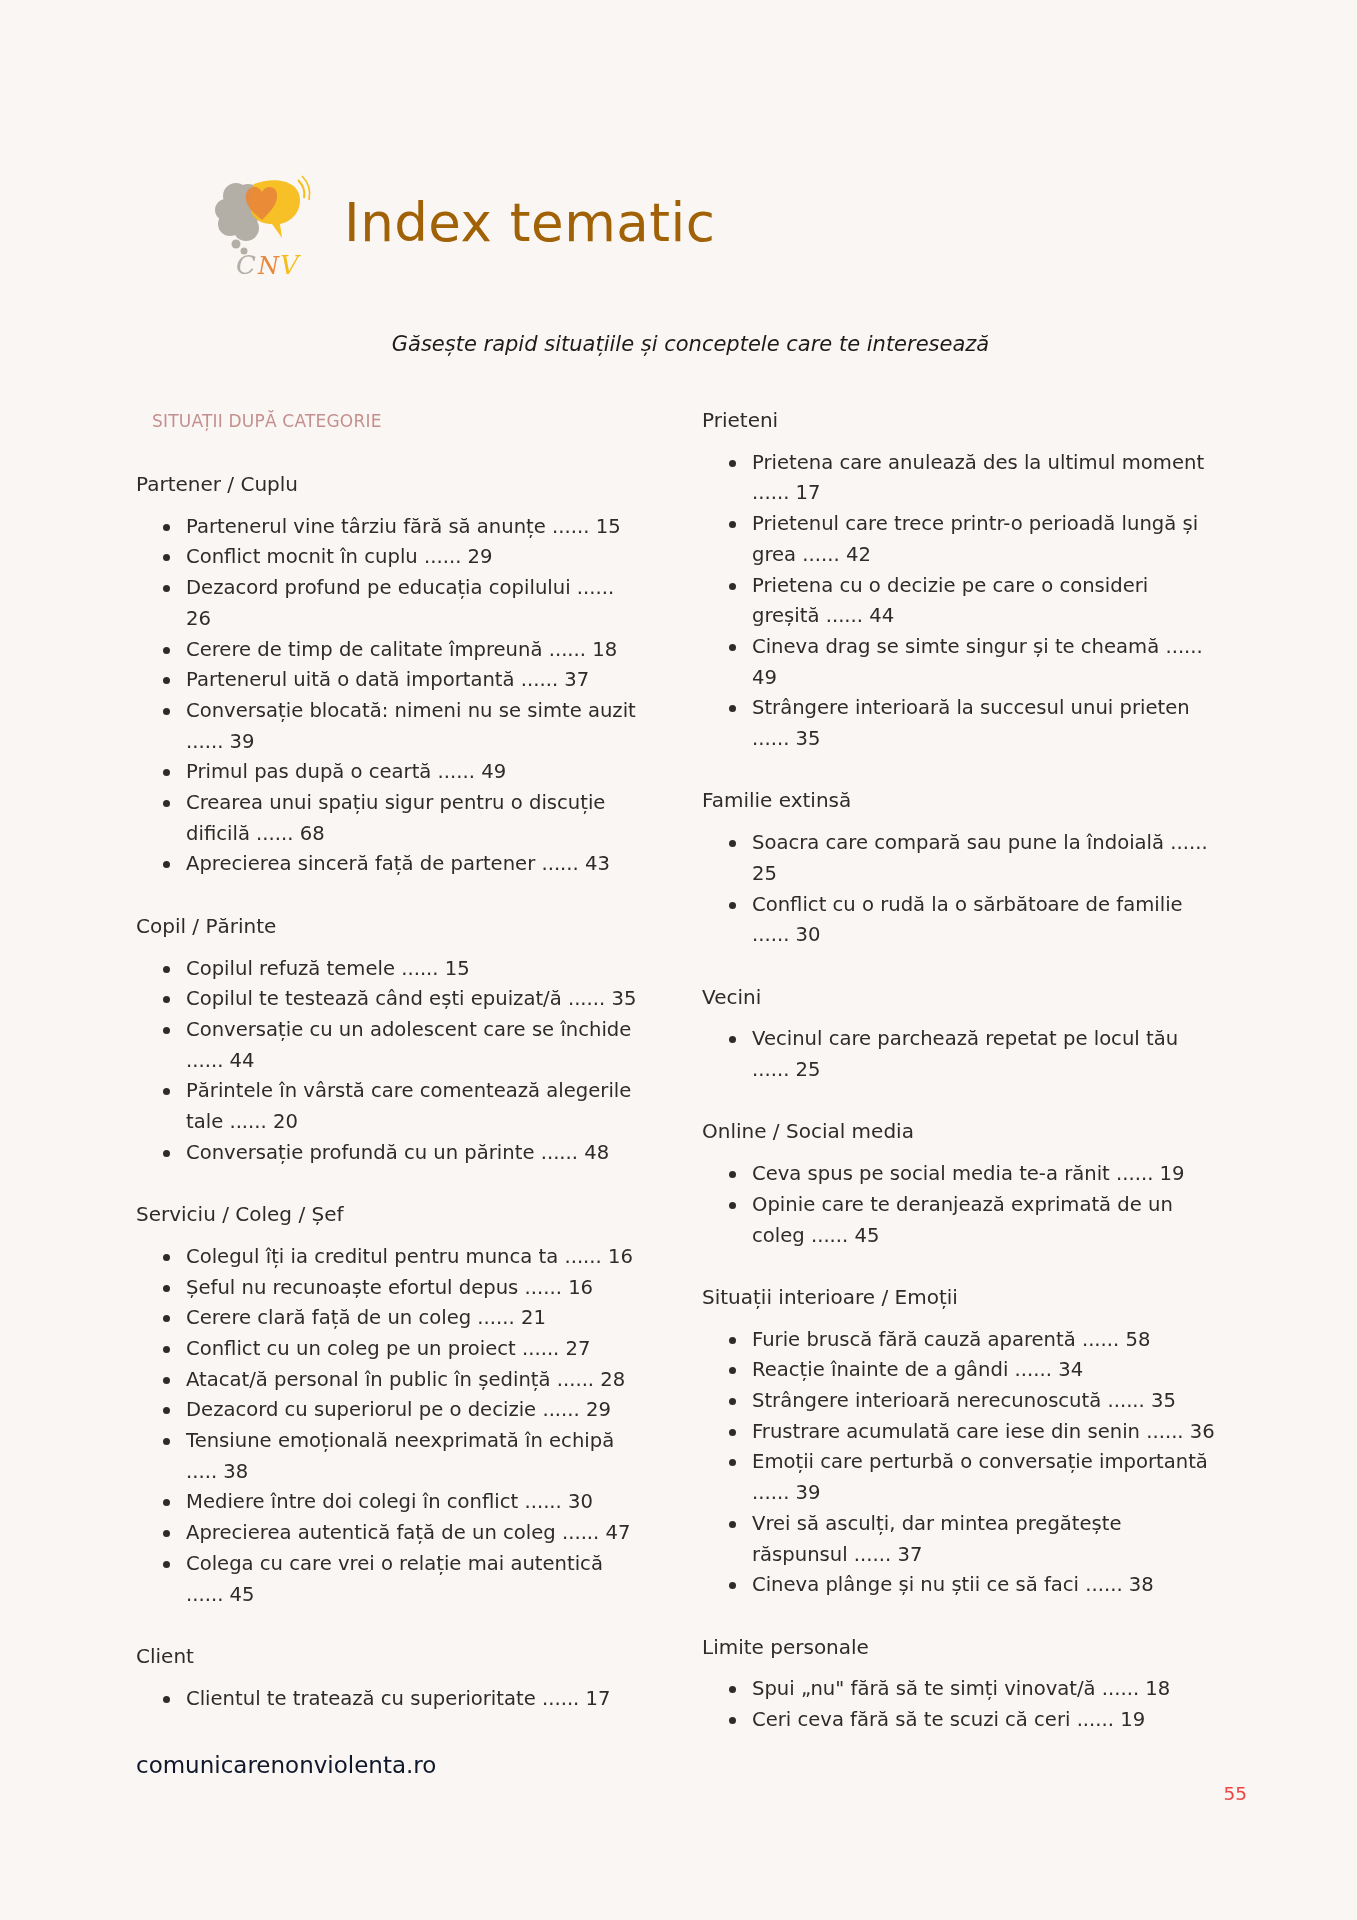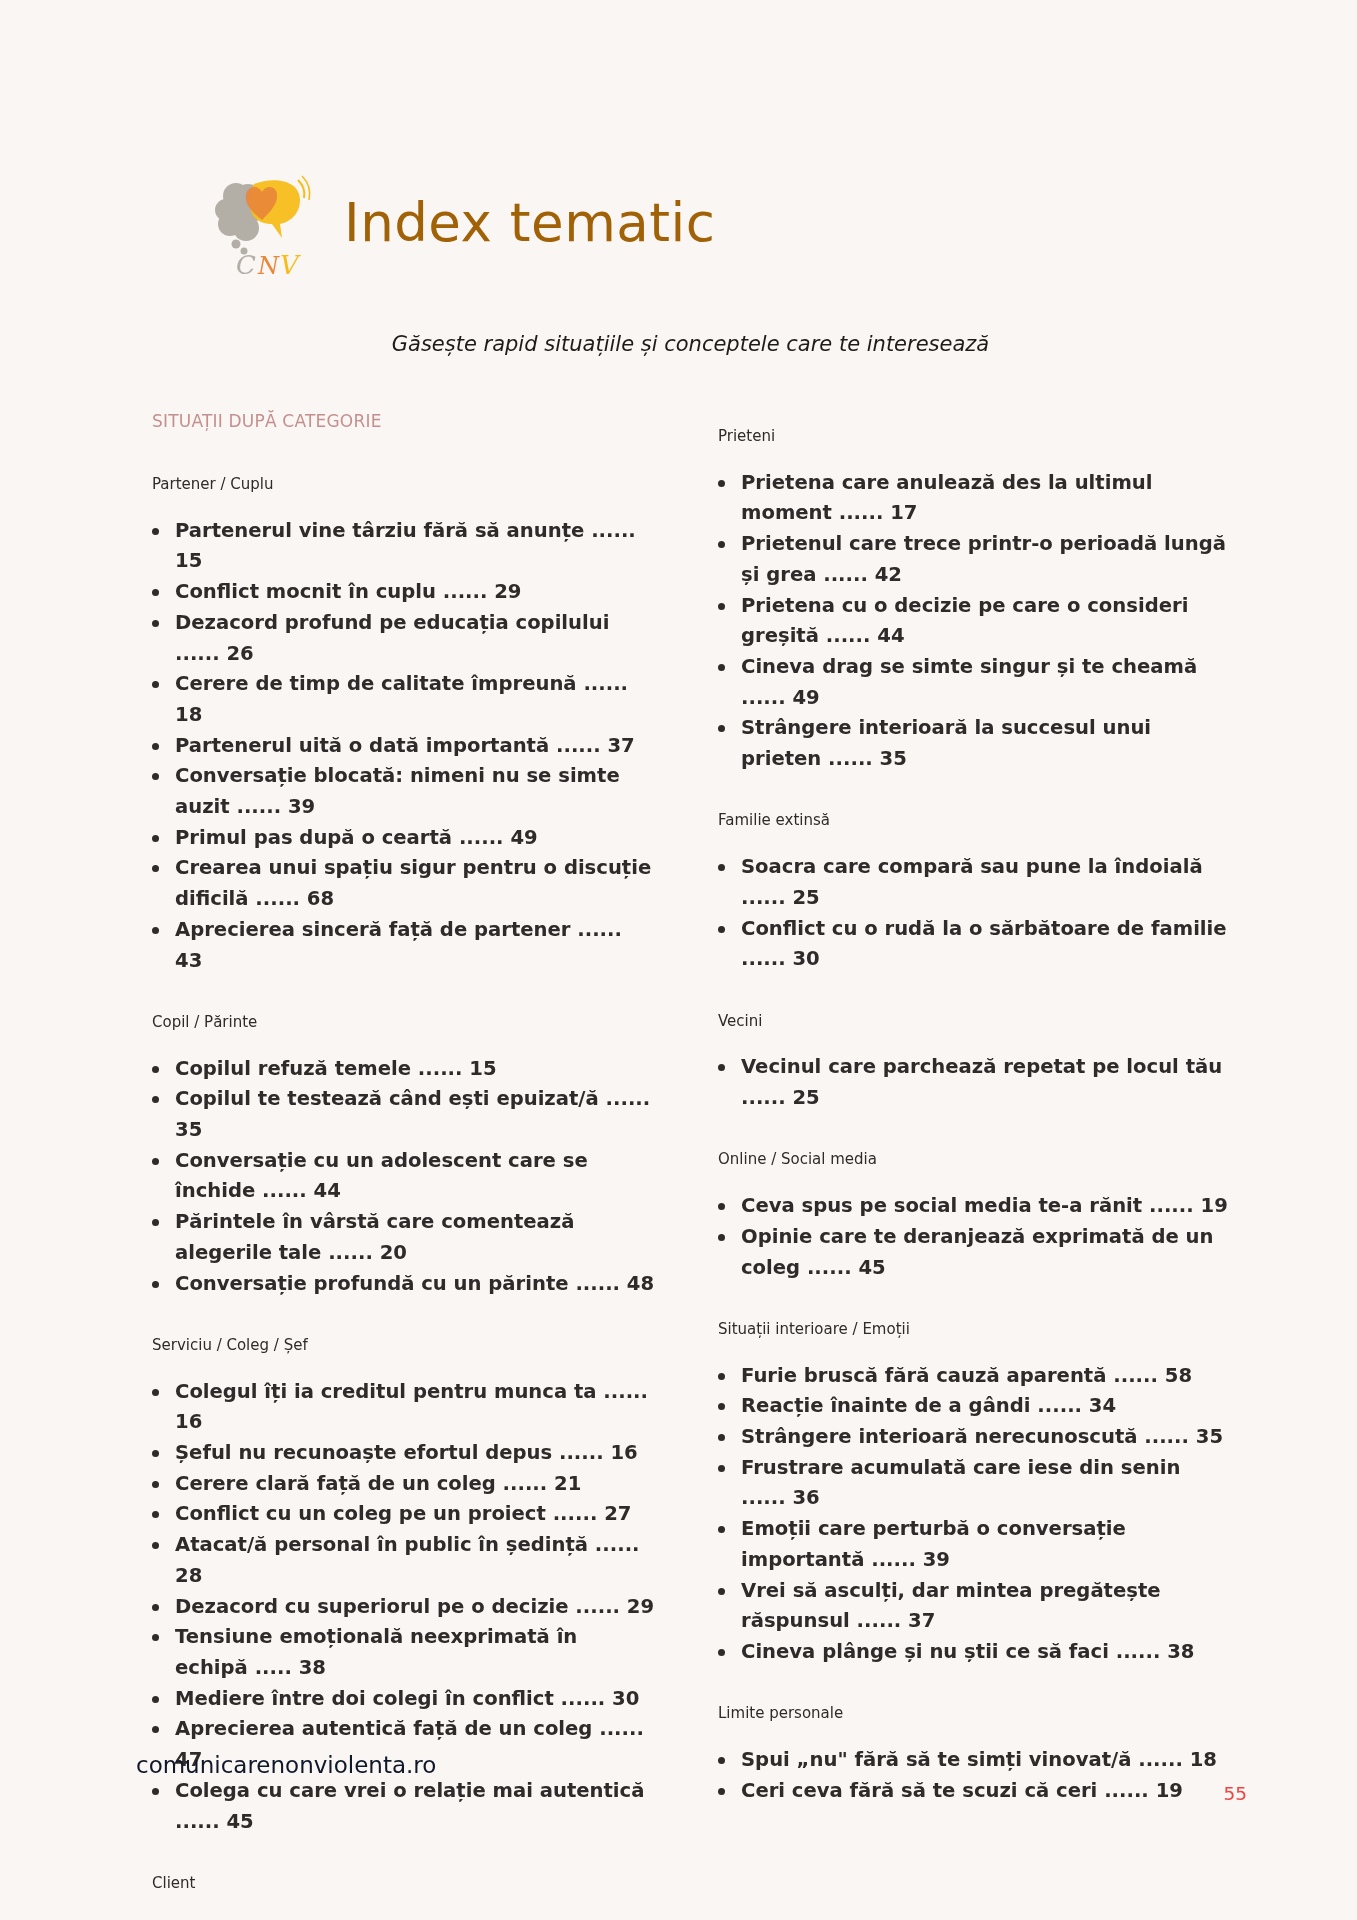--- a/index.html
+++ b/index.html
@@ -53,31 +53,30 @@
   .col.right { left: 702px; width: 530px; top: 405px; }
   .section-heading {
     color: #c4908f;
     font-size: 17px;
     line-height: 32px;
     margin: 0 0 32px 16px;
     letter-spacing: 0.2px;
   }
   .group { margin: 0 0 30.7px 0; }
   .group-title {
-    margin: 16px;
-    font-size: 15px;
+    margin: 0;
+    font-size: 20px;
     line-height: 30.7px;
     color: #2f2b2a;
     font-weight: normal;
   }
   ul.items {
     list-style: none;
-    margin: 1px;
+    margin: 12px;
     padding: 0;
-    font-weight: bold;
   }
   ul.items li {
     position: relative;
     padding-left: 38px;
     margin: 0;
   }
   ul.items li .bullet {
     position: absolute;
     left: 15px;
     top: 12px;

